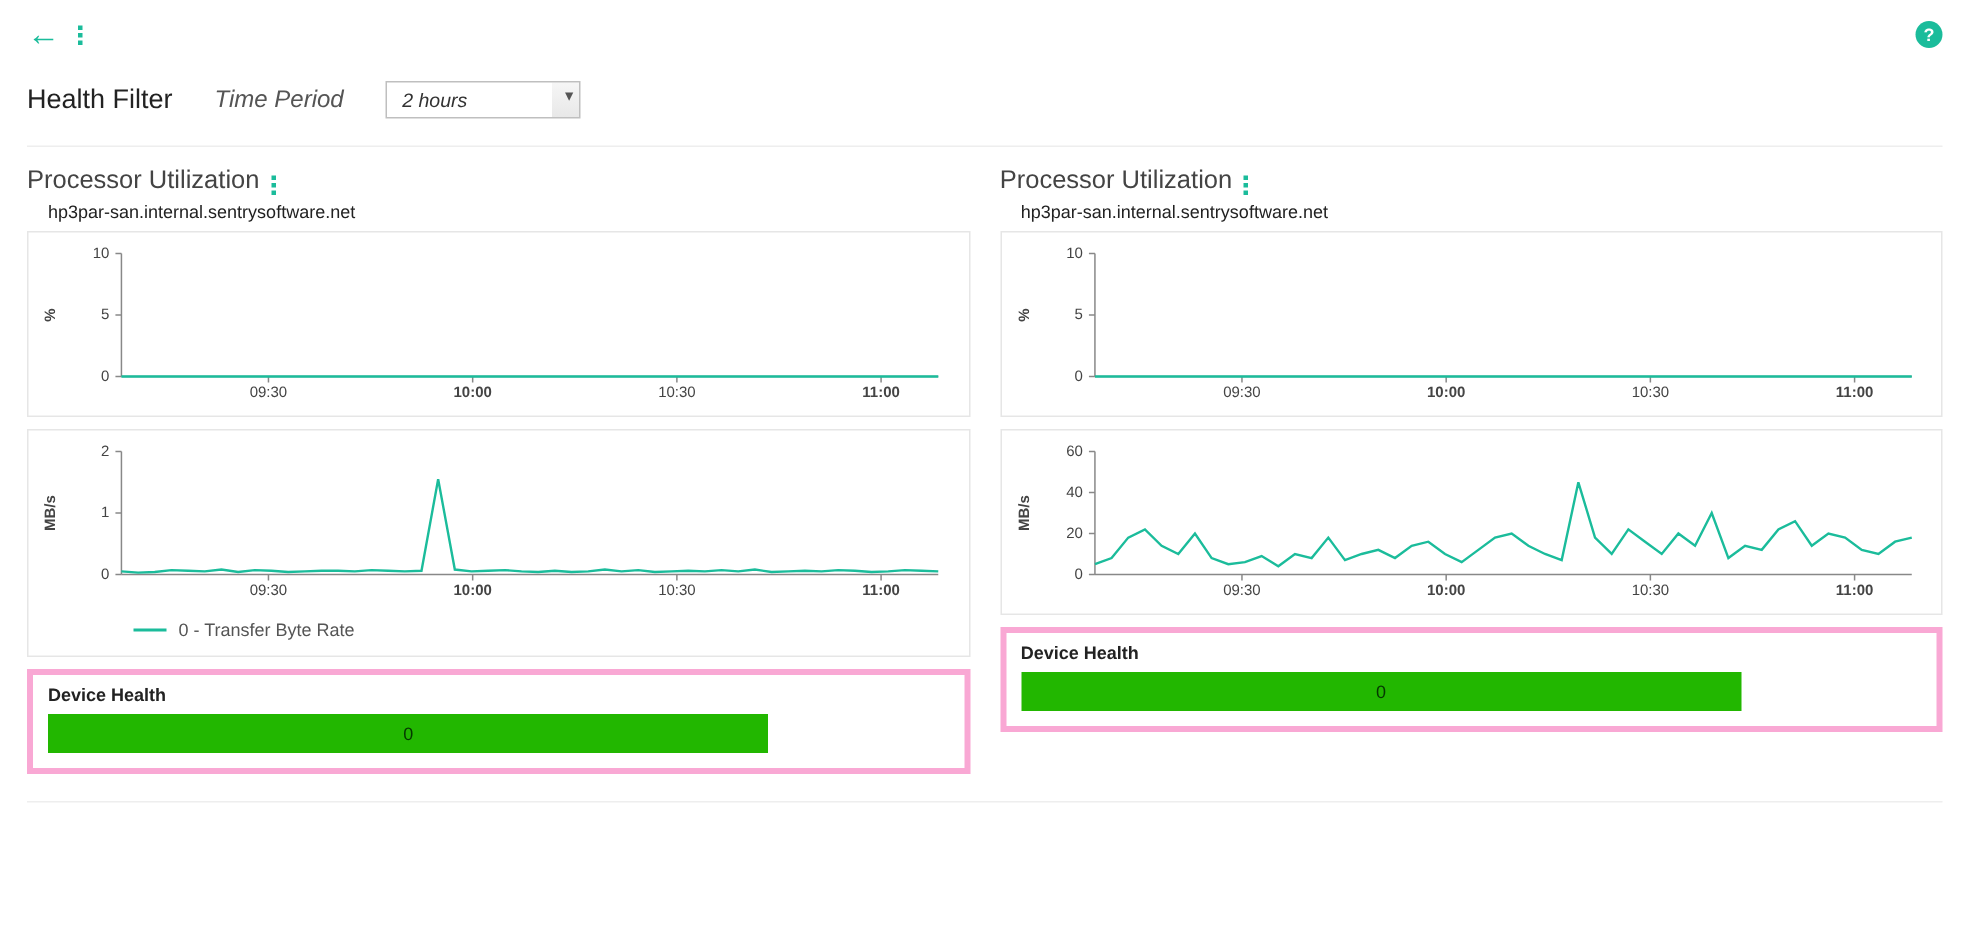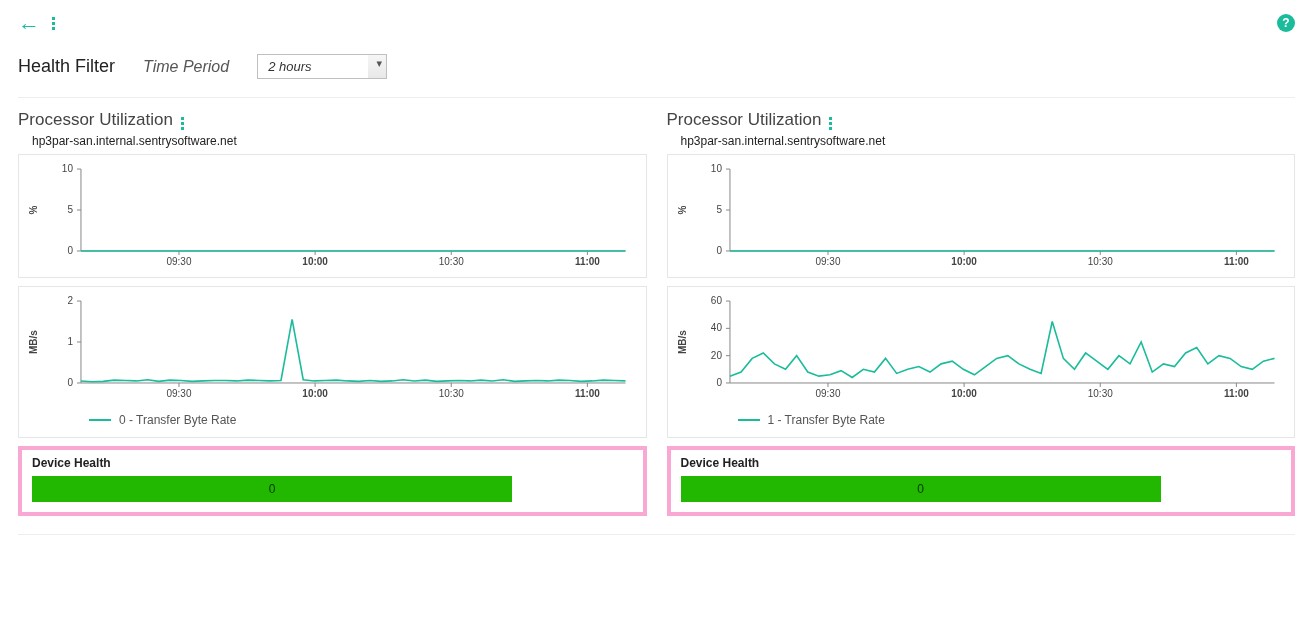--- a/index.html
+++ b/index.html
@@ -279,24 +279,20 @@
           <text class="axis-text" x="154.1" y="104" text-anchor="middle">09:30</text>
           <line class="axis-line" x1="154.1" x2="154.1" y1="90" y2="94"></line>
           <text class="axis-text bold" x="290.35" y="104" text-anchor="middle">10:00</text>
           <line class="axis-line" x1="290.35" x2="290.35" y1="90" y2="94"></line>
           <text class="axis-text" x="426.6" y="104" text-anchor="middle">10:30</text>
           <line class="axis-line" x1="426.6" x2="426.6" y1="90" y2="94"></line>
           <text class="axis-text bold" x="562.85" y="104" text-anchor="middle">11:00</text>
           <line class="axis-line" x1="562.85" x2="562.85" y1="90" y2="94"></line>
           <polyline points="56,83.16666666666666 67.12244897959184,79.06666666666666 78.24489795918367,65.4 89.36734693877551,59.93333333333333 100.48979591836735,70.86666666666666 111.61224489795919,76.33333333333334 122.73469387755102,62.66666666666667 133.85714285714283,79.06666666666666 144.9795918367347,83.16666666666666 156.10204081632654,81.8 167.22448979591837,77.7 178.3469387755102,84.53333333333333 189.46938775510205,76.33333333333334 200.59183673469389,79.06666666666666 211.7142857142857,65.4 222.83673469387756,80.43333333333334 233.95918367346937,76.33333333333334 245.08163265306123,73.60000000000001 256.2040816326531,79.06666666666666 267.3265306122449,70.86666666666666 278.44897959183675,68.13333333333334 289.57142857142856,76.33333333333334 300.6938775510204,81.8 311.8163265306123,73.60000000000001 322.9387755102041,65.4 334.0612244897959,62.66666666666667 345.18367346938777,70.86666666666666 356.3061224489796,76.33333333333334 367.4285714285714,80.43333333333334 378.55102040816325,28.5 389.6734693877551,65.4 400.795918367347,76.33333333333334 411.91836734693874,59.93333333333333 423.0408163265306,68.13333333333334 434.16326530612247,76.33333333333334 445.2857142857143,62.66666666666667 456.40816326530614,70.86666666666666 467.53061224489795,49 478.65306122448976,79.06666666666666 489.7755102040816,70.86666666666666 500.8979591836735,73.60000000000001 512.0204081632653,59.93333333333333 523.1428571428571,54.46666666666667 534.2653061224489,70.86666666666666 545.3877551020408,62.66666666666667 556.5102040816327,65.4 567.6326530612246,73.60000000000001 578.7551020408163,76.33333333333334 589.8775510204082,68.13333333333334 601,65.4" fill="none" stroke="#1bbc9b" stroke-width="1.6"></polyline>
         </svg>
-      <div class="legend">
-        <span class="legend-swatch"></span>
-        <span>1 - Transfer Byte Rate</span>
-      </div>
     </div>
 
     <div class="health-card">
       <div class="health-title">Device Health</div>
       <div class="health-bar" style="width:80%">
         <span>0</span>
       </div>
     </div>
   </div>
 </div>

